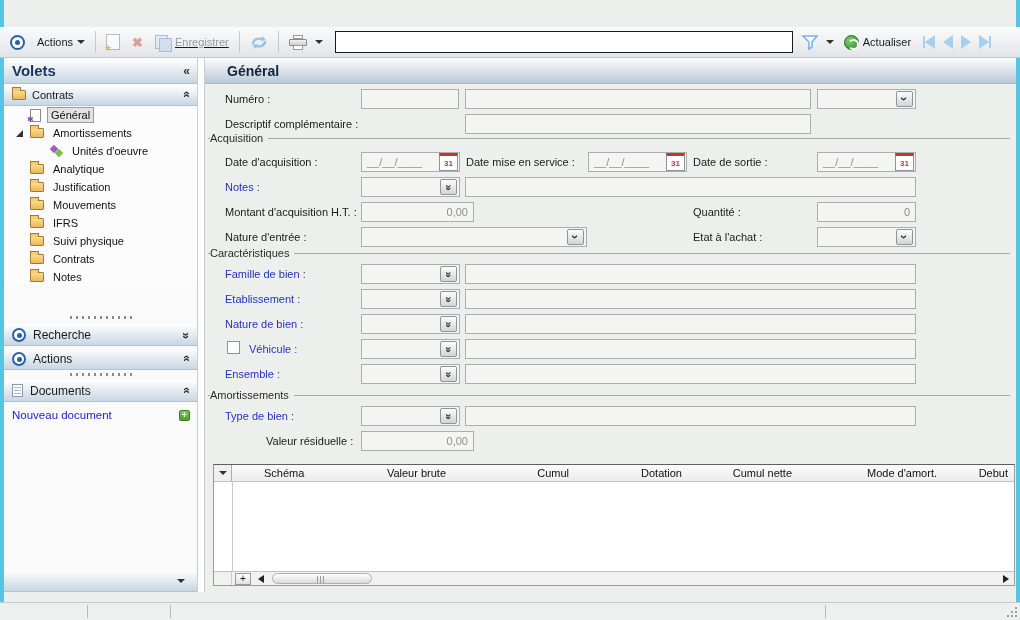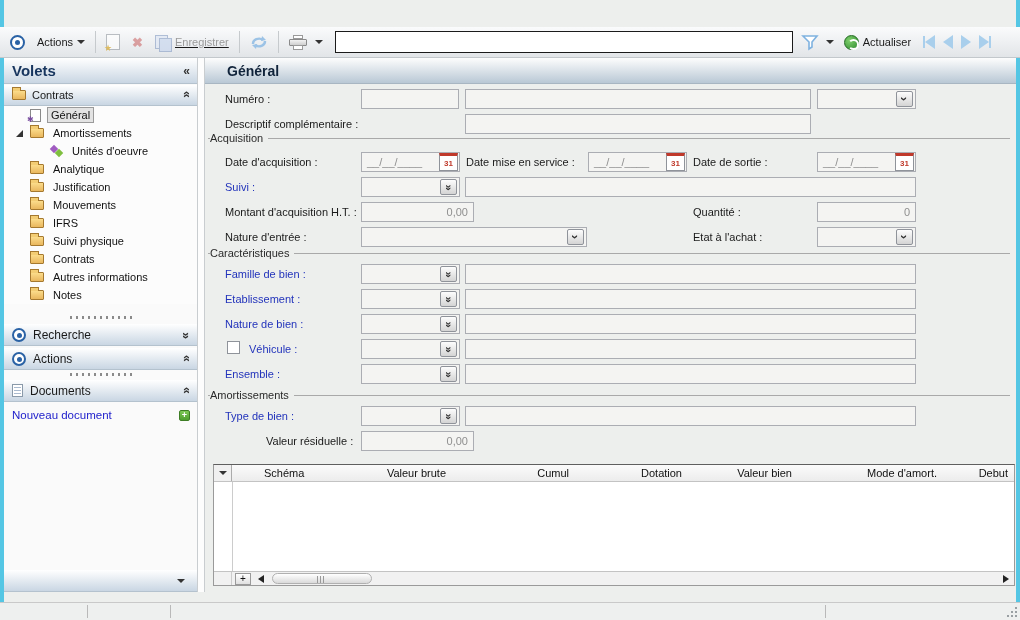--- a/index.html
+++ b/index.html
@@ -260,24 +260,20 @@
         <div class="tree-item">
           <span class="folder-ic" style="margin-right:6px;"></span>
           <span class="ti-label">Suivi physique</span>
         </div>
         <div class="tree-item">
           <span class="folder-ic" style="margin-right:6px;"></span>
           <span class="ti-label">Contrats</span>
         </div>
         <div class="tree-item">
           <span class="folder-ic" style="margin-right:6px;"></span>
-          <span class="ti-label">Autres informations</span>
-        </div>
-        <div class="tree-item">
-          <span class="folder-ic" style="margin-right:6px;"></span>
           <span class="ti-label">Notes</span>
         </div>
       </div>
 
       <div class="dots-sep" style="top:258px;"></div>
       <div class="sb-sec sb-hgrad" style="top:266px;">
         <span class="target-ic" style="width:14px;height:14px;"></span>
         <span>Recherche</span>
         <span class="chev2 down sb-right">»</span>
       </div>
@@ -339,21 +335,21 @@
       <div class="fld" style="left:383px;top:94px;width:99px;">
         <span>__/__/____</span>
         <span class="cal-btn">31</span>
       </div>
       <span class="lbl" style="left:488px;top:94px;">Date de sortie :</span>
       <div class="fld" style="left:612px;top:94px;width:99px;">
         <span>__/__/____</span>
         <span class="cal-btn">31</span>
       </div>
 
-      <span class="lbl blue" style="left:20px;top:119px;">Suivi :</span>
+      <span class="lbl blue" style="left:20px;top:119px;">Notes :</span>
       <div class="fld" style="left:156px;top:119px;width:99px;">
         <span class="dd-btn">
             <span class="dbl-chev">»</span>
           </span>
       </div>
       <div class="fld" style="left:260px;top:119px;width:451px;">
           <span></span>
         </div>
 
       <span class="lbl" style="left:20px;top:144px;">Montant d'acquisition H.T. :</span>
@@ -443,21 +439,21 @@
 
       <div class="grid">
         <div class="grid-header">
           <span class="gh-sel">
               <span class="tri-down-sm"></span>
             </span>
           <span class="gh-cell c-schema">Schéma</span>
           <span class="gh-cell c-brute ra">Valeur brute</span>
           <span class="gh-cell c-cumul ra">Cumul</span>
           <span class="gh-cell c-dot ra">Dotation</span>
-          <span class="gh-cell c-nette ra">Valeur bien</span>
+          <span class="gh-cell c-nette ra">Cumul nette</span>
           <span class="gh-cell c-mode ra">Mode d'amort.</span>
           <span class="gh-cell c-debut ra">Debut</span>
         </div>
         <div class="grid-body"></div>
         <div class="grid-scroll">
           <span class="gs-spacer"></span>
           <span class="gs-add">+</span>
           <span class="gs-arrow">
               <span class="tri-l-sm"></span>
             </span>

